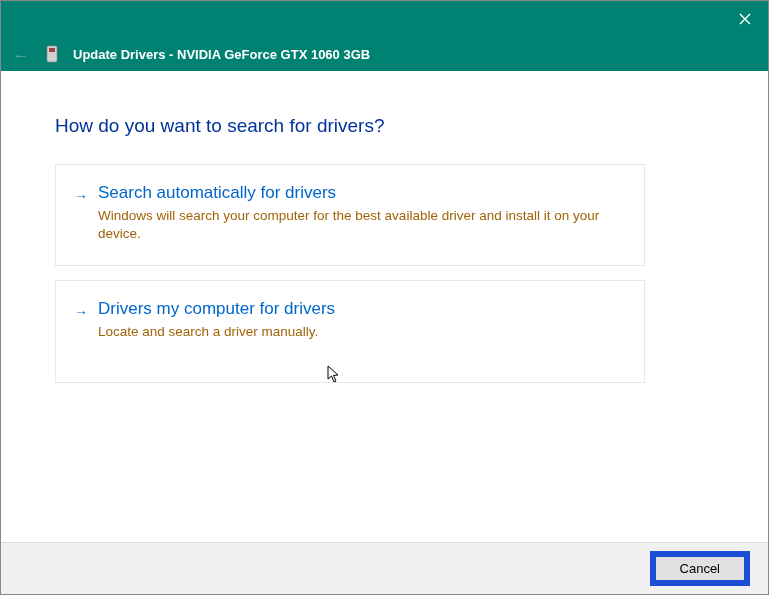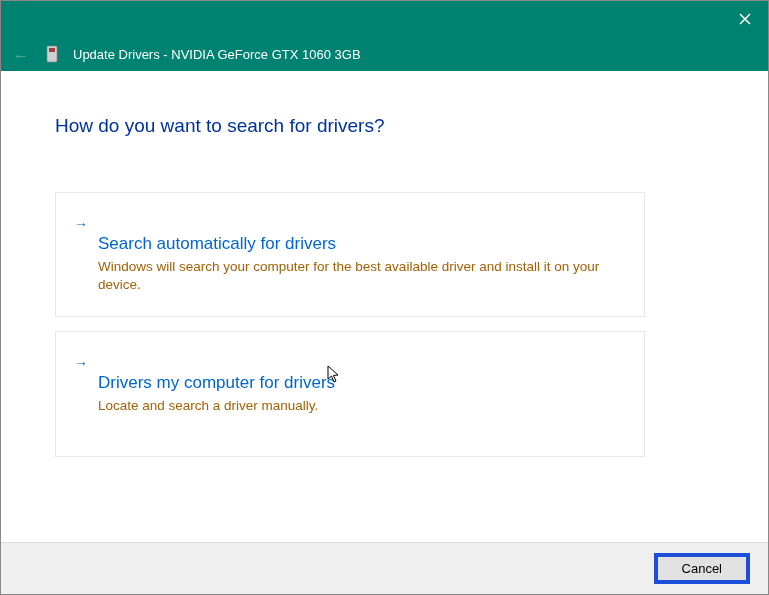--- a/index.html
+++ b/index.html
@@ -66,32 +66,32 @@
       align-items: center;
       justify-content: center;
     }
     .device-icon svg {
       width: 14px;
       height: 18px;
     }
     .titlebar-text {
       color: #fff;
       font-size: 13px;
-      font-weight: 400;
+      font-weight: 700;
     }
     .content {
       flex: 1;
       padding: 44px 54px 0 54px;
       background: #fff;
     }
     .heading {
       color: #003399;
       font-size: 19px;
       font-weight: 400;
-      margin-bottom: 55px;
+      margin-bottom: 27px;
     }
     .option-card {
       border: 1px solid #e8e8e8;
       padding: 18px 24px 22px 18px;
       margin-bottom: 14px;
       width: 590px;
       cursor: pointer;
       min-height: 100px;
     }
     .option-row {
@@ -100,21 +100,20 @@
       gap: 10px;
     }
     .option-arrow {
       color: #0066cc;
       font-size: 14px;
       margin-top: 3px;
       flex-shrink: 0;
     }
     .option-body {
       flex: 1;
-      margin-top: 23px;
     }
     .option-title {
       color: #0066cc;
       font-size: 17px;
       font-weight: 400;
       margin-bottom: 4px;
     }
     .option-desc {
       color: #a16207;
       font-size: 13.5px;
@@ -129,21 +128,21 @@
       height: 52px;
       background: #f0f0f0;
       border-top: 1px solid #ddd;
       display: flex;
       justify-content: flex-end;
       align-items: center;
       padding-right: 18px;
     }
     .cancel-btn {
       background: #e1e1e1;
-      border: 4px solid #1d4ed8;
+      border: 6px solid #1d4ed8;
       padding: 4px 24px;
       font-size: 13px;
       font-family: inherit;
       cursor: pointer;
       min-width: 86px;
     }
     .cursor {
       position: absolute;
       left: 326px;
       top: 364px;

